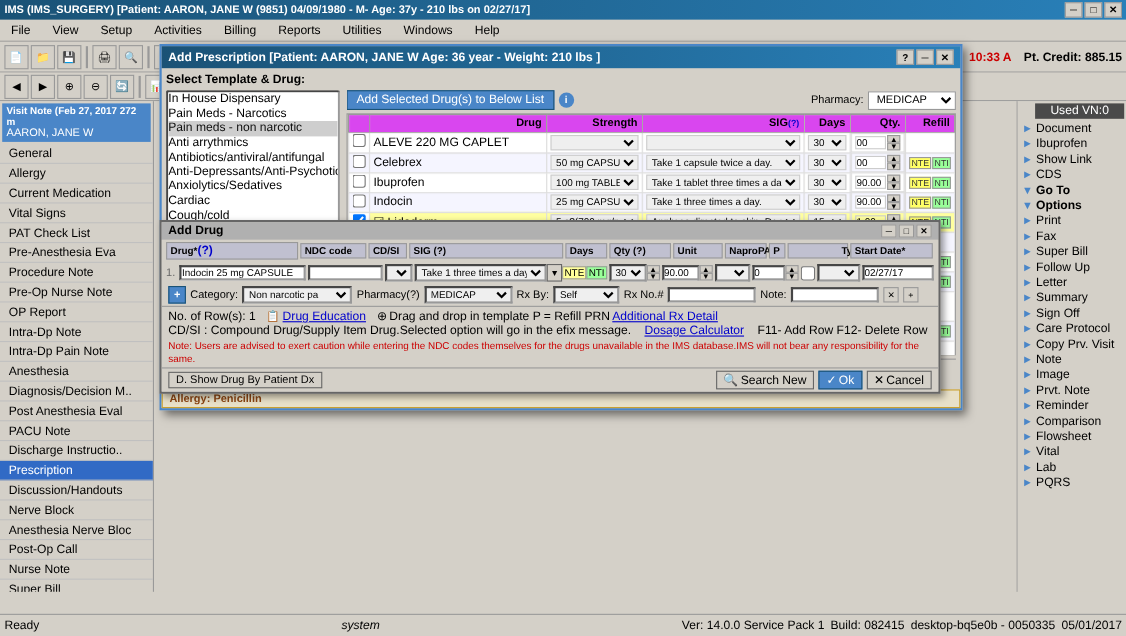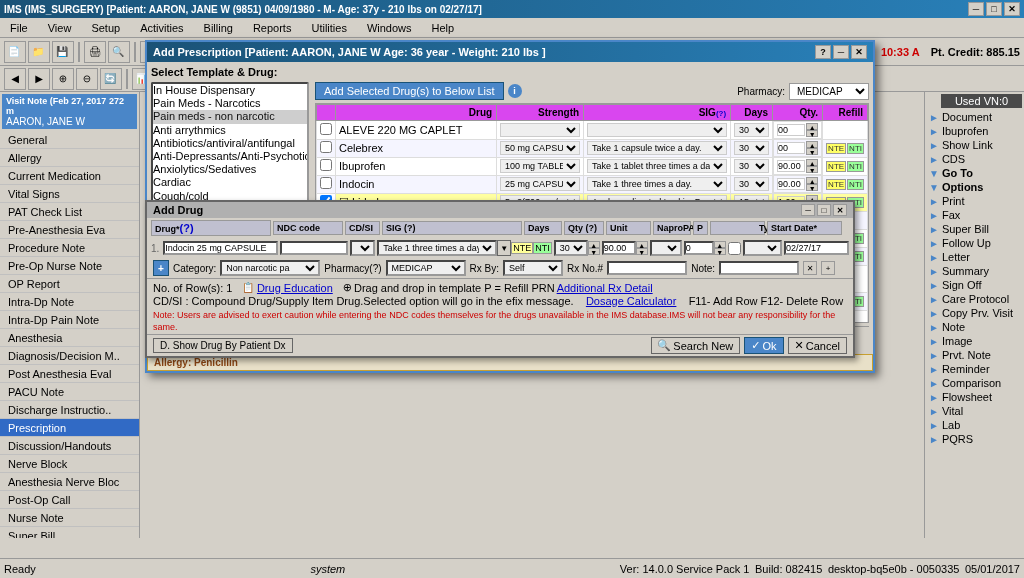--- a/index.html
+++ b/index.html
@@ -653,25 +653,25 @@
       <span>Add Drug</span>
       <div style="display:flex;gap:2px;">
         <div class="mini-btn">─</div>
         <div class="mini-btn">□</div>
         <div class="mini-btn">✕</div>
       </div>
     </div>
 
     <div style="display:flex;align-items:center;gap:2px;padding:2px 4px;background:#d4d0c8;">
       <span class="col-header" style="width:120px;">Drug*<span style="color:#0000cc;">(?)</span></span>
-      <span class="col-header" style="width:70px;">NDC code</span>
+      <span class="col-header" style="width:60px;">NDC code</span>
       <span class="col-header" style="width:35px;">CD/SI</span>
       <span class="col-header" style="width:140px;">SIG (?)</span>
       <span class="col-header" style="width:38px;">Days</span>
-      <span class="col-header" style="width:40px;">Qty (?)</span>
+      <span class="col-header" style="width:56px;">Qty (?)</span>
       <span class="col-header" style="width:45px;">Unit</span>
       <span class="col-header" style="width:38px;">NaproPAC</span>
       <span class="col-header" style="width:15px;">P</span>
       <span class="col-header" style="width:55px;padding-left:48px;">Type</span>
       <span class="col-header" style="width:75px;">Start Date*</span>
     </div>
 
     <div style="display:flex;align-items:center;gap:2px;padding:2px 4px;background:#d4d0c8;">
       <span style="font-size:10px;margin-right:2px;color:#666;">1.</span>
       <input type="text" value="Indocin 25 mg CAPSULE" style="width: 115px; font-size: 9px; border: 2px inset rgb(153, 153, 153);">

